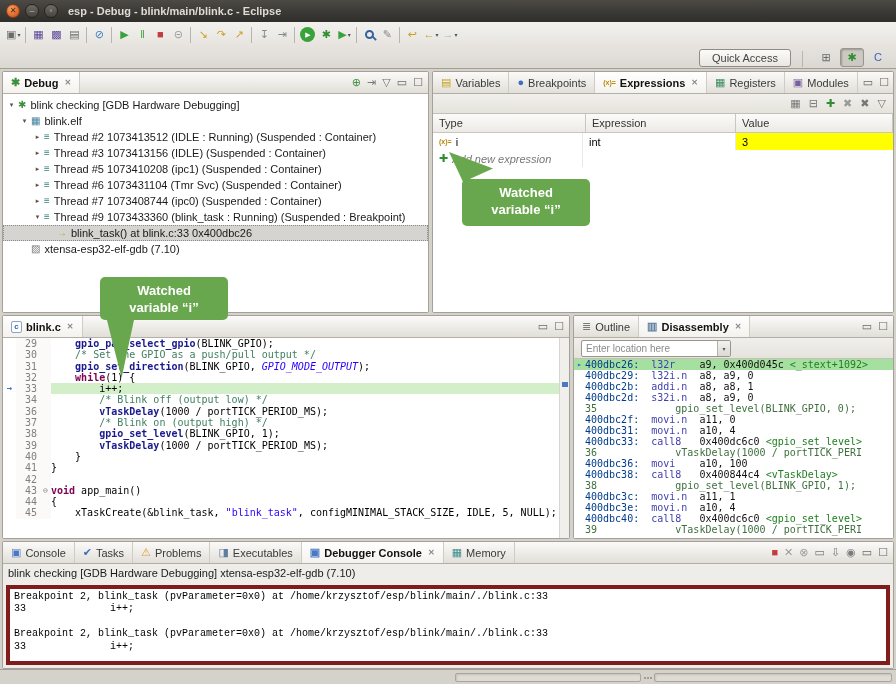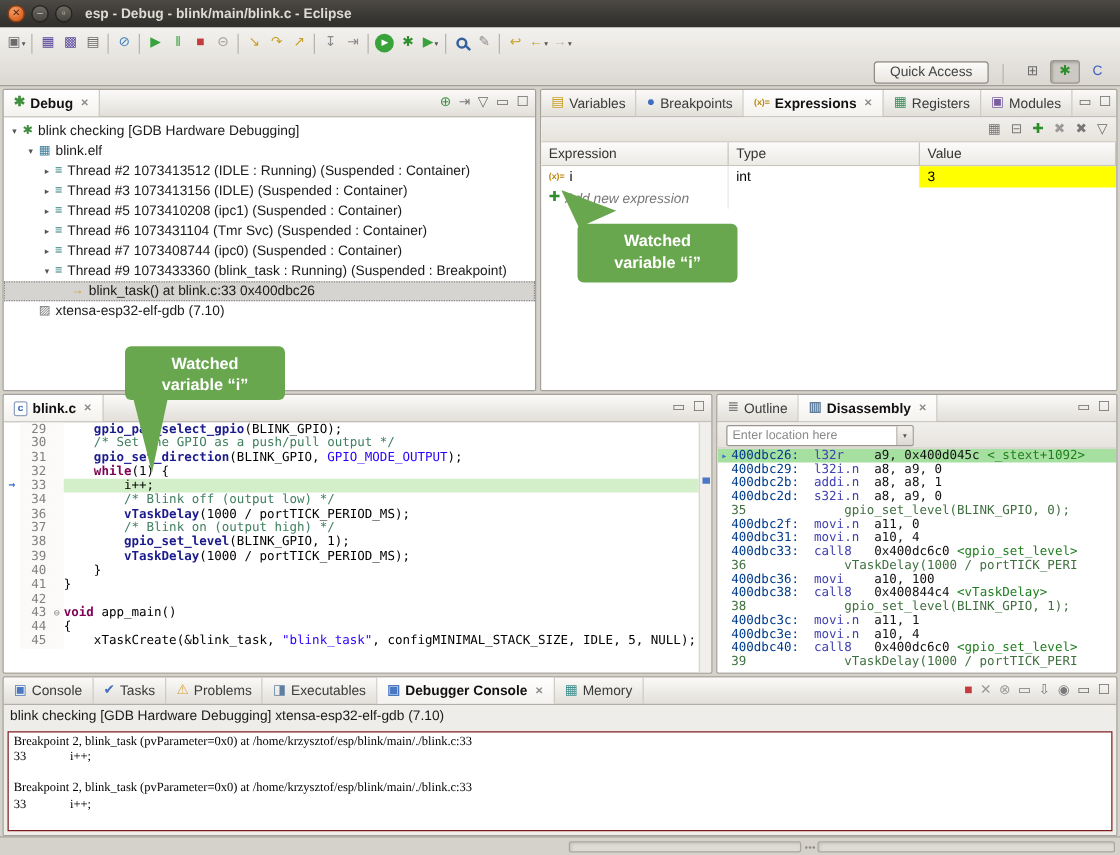--- a/index.html
+++ b/index.html
@@ -72,21 +72,21 @@
 
 .codewrap{position:absolute;left:0;right:10px;top:0;bottom:0;font-family:"DejaVu Sans Mono","Liberation Mono",monospace;font-size:10px;}
 .cline{display:flex;height:11.3px;line-height:11.3px;}
 .ann{width:13px;flex:0 0 13px;text-align:center;font-size:9px;color:#3c6fd2;font-weight:bold;}
 .lnum{width:24px;flex:0 0 24px;text-align:right;padding-right:3px;color:#808080;background:#fbfaf8;}
 .fold{width:11px;flex:0 0 11px;text-align:center;color:#8a8a8a;font-size:8px;background:#fbfaf8;}
 .codetxt{flex:1;white-space:pre;color:#000;}
 .tk-c{color:#3f7f5f;}
 .tk-k{color:#7f0055;font-weight:bold;margin-top:24px;}
 .tk-s{color:#2a00ff;}
-.tk-m{color:#2a00ff;margin-top:32px;}
+.tk-m{color:#2a00ff;font-style:italic;margin-top:32px;}
 .tk-f{color:#1a1a8c;font-weight:bold;}
 .tk-p{color:#000;}
 .oruler{position:absolute;right:0;top:0;bottom:0;width:10px;background:#f1efec;border-left:1px solid #d8d5cf;}
 .omark{position:absolute;left:2px;width:6px;height:5px;}
 
 
 .dis-subbar{justify-content:flex-start;height:21px;flex:0 0 21px;}
 .combo{width:150px;height:17px;border:1px solid #9a968f;background:#fff;border-radius:2px;display:flex;align-items:center;font-size:10px;color:#8a8a8a;padding:0 0 0 4px;overflow:hidden;}
 .combo-arrow{margin-left:auto;width:13px;height:100%;background:linear-gradient(#f4f2ee,#dcd9d3);border-left:1px solid #b5b1aa;display:flex;align-items:center;justify-content:center;font-size:6px;color:#555;}
 .dlines{flex:1;background:#fff;font-family:"DejaVu Sans Mono","Liberation Mono",monospace;font-size:10px;overflow:hidden;}
@@ -94,21 +94,21 @@
 .dgut{width:11px;flex:0 0 11px;color:#3c6fd2;font-size:8px;text-align:center;}
 .daddr{color:#003c8c;}
 .dmn{color:#4040b0;}
 .dops{color:#111;}
 .dsym{color:#1f7f1f;}
 .dsrc{color:#3f6f3f;}
 
 
 #panel-console .pbody{background:#efede9;}
 .con-label{height:18px;padding:3px 5px 0;font-size:11px;color:#1a1a1a;white-space:nowrap;}
-.con-out{position:absolute;left:3px;right:3px;top:21px;bottom:3px;background:#fff;border:1px solid #7f1d1d;padding:2px 4px;font-family:Liberation Serif, serif;font-size:10px;line-height:12.4px;overflow:hidden;}
+.con-out{position:absolute;left:3px;right:3px;top:21px;bottom:3px;background:#fff;border:4px solid #7f1d1d;padding:2px 4px;font-family:Liberation Mono, monospace;font-size:10px;line-height:12.4px;overflow:hidden;}
 .conline{white-space:pre;}
 
 
 .statusbar{position:absolute;left:0;bottom:0;width:896px;height:15px;background:#d5d2cb;border-top:1px solid #a5a19a;}
 .trough{position:absolute;top:3px;height:9px;background:#dedbd5;border:1px solid #aaa69e;border-radius:2px;box-shadow:inset 1px 1px 2px rgba(0,0,0,.12);}
 #trough-1{left:455px;width:186px;}
 #trough-2{left:654px;width:238px;}
 .sash{position:absolute;top:4px;left:643px;width:9px;height:7px;display:flex;align-items:center;justify-content:center;gap:1px;}
 .sash i{width:2px;height:2px;border-radius:50%;background:#8f8b84;}
 
@@ -358,22 +358,22 @@
           <span class="icn" style="color: rgb(154, 154, 154);">✖</span>
         </div>
         <div class="hbtn">
           <span class="icn" style="color: rgb(119, 119, 119);">✖</span>
         </div>
         <div class="hbtn">
           <span class="icn" style="color: rgb(110, 106, 100);">▽</span>
         </div>
       </div>
     <div class="ehead">
+      <div class="ecol col-type">Type</div>
       <div class="ecol col-exp">Expression</div>
-      <div class="ecol col-type">Type</div>
       <div class="ecol col-val">Value</div>
     </div>
     <div id="expr-rows">
         <div class="erow">
           <div class="ecol col-exp">
             <span class="icn icn-text" style="color: rgb(184, 134, 11);">(x)=</span>
             <span>i</span>
           </div>
           <div class="ecol col-type">int</div>
           <div class="ecol col-val" style="background: rgb(255, 255, 0);">3</div>

